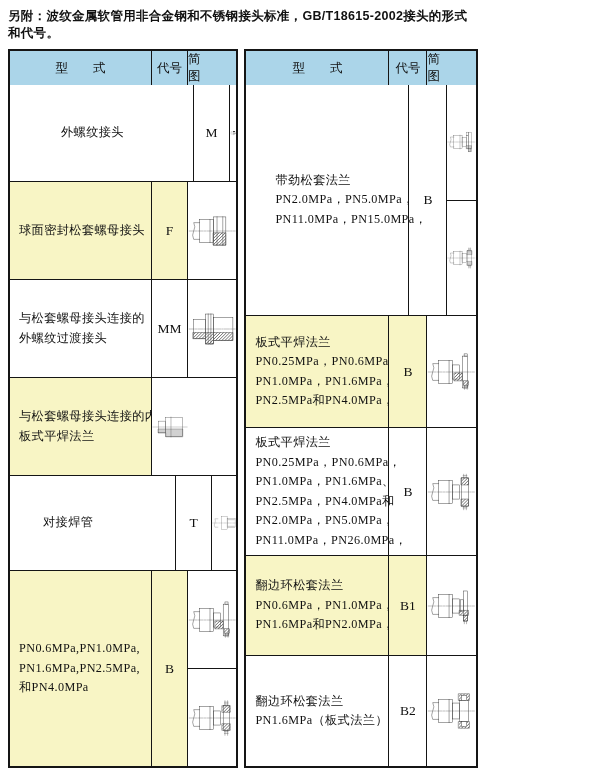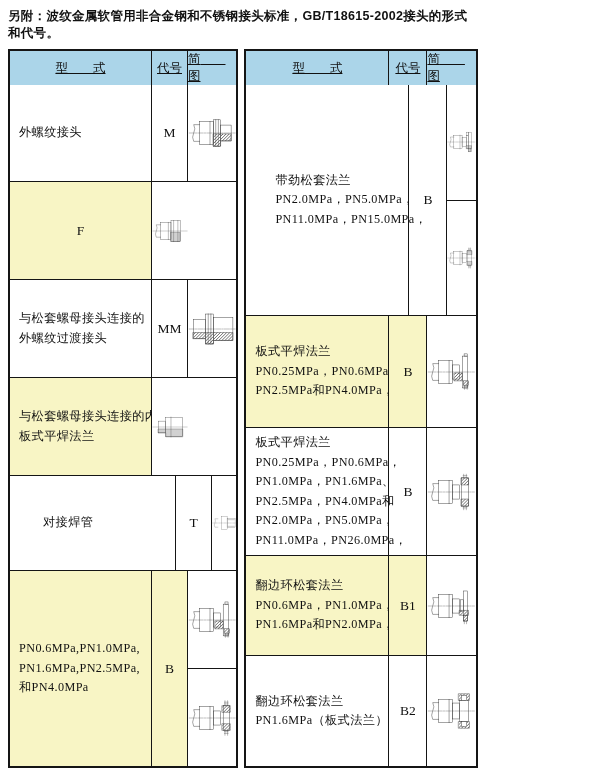--- a/index.html
+++ b/index.html
@@ -6,21 +6,21 @@
   .page{box-sizing:border-box;width:486px;height:768px;padding:6px 8px 0 8px;
         font-family:"Liberation Serif","DejaVu Serif",serif;color:#111;background:#fff;}
   .title{font-family:"Liberation Sans","DejaVu Sans",sans-serif;font-weight:bold;
          font-size:12.5px;letter-spacing:.3px;margin:2px 0 7px 0;}
   .tables{display:flex;gap:6px;align-items:flex-start;}
   .jtable{border:2px solid #151515;background:#fff;box-sizing:border-box;}
   .jtable.left{width:287px;}
   .jtable.right{width:291px;}
   .trow{display:grid;box-sizing:border-box;}
   .trow > div{box-sizing:border-box;min-width:0;}
-  .hdr{height:34px;border-bottom:2px solid #151515;text-decoration:underline;}
+  .hdr{height:34px;border-bottom:2px solid #151515;}
   .hdr > div{display:flex;align-items:center;justify-content:center;font-size:12.5px;}
   .row + .row{border-top:1px solid #151515;}
   .ct{padding:4px 5px 4px 9px;display:flex;flex-direction:column;justify-content:center;
       border-right:1px solid #151515;font-size:12.2px;letter-spacing:.4px;}
   .ct div{line-height:19.5px;white-space:nowrap;}
   .cc{display:flex;align-items:center;justify-content:center;border-right:1px solid #151515;
       font-size:13.5px;}
   .hdr > div{border-right:1px solid #151515;}
   .hdr > div:last-child{border-right:none;}
   .cd{display:flex;flex-direction:column;background:#fff;}
@@ -33,21 +33,21 @@
 
 <div class="page">
   <div class="title">另附：波纹金属软管用非合金钢和不锈钢接头标准，GB/T18615-2002接头的形式和代号。</div>
   <div class="tables">
     <div class="jtable left" id="table-left">
         <div class="trow hdr" style="grid-template-columns: 142px 36px 1fr;">
           <div style="background: rgb(171, 213, 233);">型　　式</div>
           <div style="background: rgb(171, 213, 233);">代号</div>
           <div style="background: rgb(171, 213, 233);">简　　图</div>
         </div>
-        <div class="trow row" style="grid-template-columns: 142px 36px 1fr; height: 96px;">
+        <div class="trow row" style="grid-template-columns: 142px 36px 1fr; height: 96px; padding-left: 42px;">
           <div class="ct">
             <div>外螺纹接头</div>
           </div>
           <div class="cc">M</div>
           <div class="cd">
             <div class="sub">
               <svg viewBox="0 0 110 84" width="100" height="76">
                 <defs>
                   <pattern id="hp1" width="5" height="5" patternUnits="userSpaceOnUse" patternTransform="rotate(45)">
                     <line x1="2.5" y1="0" x2="2.5" y2="5" stroke="#5a5a5a" stroke-width="1.4"></line>
@@ -62,20 +62,23 @@
                   <line x1="69" y1="12" x2="69" y2="72"></line>
                   <rect x="74" y="24" width="24" height="36"></rect>
                   <path d="M58,44 H98 V60 H74 V72 H58 Z" fill="url(#hp1)"></path>
                   <line x1="3" y1="42" x2="107" y2="42" stroke="#444" stroke-width="0.8" stroke-dasharray="11 3 3 3"></line>
                 </g>
               </svg>
             </div>
           </div>
         </div>
         <div class="trow row" style="grid-template-columns: 142px 36px 1fr; height: 98px;">
+          <div class="ct hl">
+            <div>球面密封松套螺母接头</div>
+          </div>
           <div class="cc hl">F</div>
           <div class="cd">
             <div class="sub">
               <svg viewBox="0 0 110 84" width="100" height="76">
                 <defs>
                   <pattern id="hp2" width="5" height="5" patternUnits="userSpaceOnUse" patternTransform="rotate(45)">
                     <line x1="2.5" y1="0" x2="2.5" y2="5" stroke="#5a5a5a" stroke-width="1.4"></line>
                   </pattern>
                 </defs>
                 <g stroke="#333333" fill="none" stroke-width="1" stroke-linecap="square">
@@ -274,20 +277,21 @@
                   <line x1="3" y1="42" x2="107" y2="42" stroke="#444" stroke-width="0.8" stroke-dasharray="11 3 3 3"></line>
                 </g>
               </svg>
             </div>
           </div>
         </div>
         <div class="trow row" style="grid-template-columns: 143px 38px 1fr; height: 112px;">
           <div class="ct hl">
             <div>板式平焊法兰</div>
             <div>PN0.25MPa，PN0.6MPa，</div>
+            <div>PN1.0MPa，PN1.6MPa，</div>
             <div>PN2.5MPa和PN4.0MPa，</div>
           </div>
           <div class="cc hl">B</div>
           <div class="cd">
             <div class="sub">
               <svg viewBox="0 0 110 84" width="100" height="76">
                 <defs>
                   <pattern id="hp10" width="5" height="5" patternUnits="userSpaceOnUse" patternTransform="rotate(45)">
                     <line x1="2.5" y1="0" x2="2.5" y2="5" stroke="#5a5a5a" stroke-width="1.4"></line>
                   </pattern>

